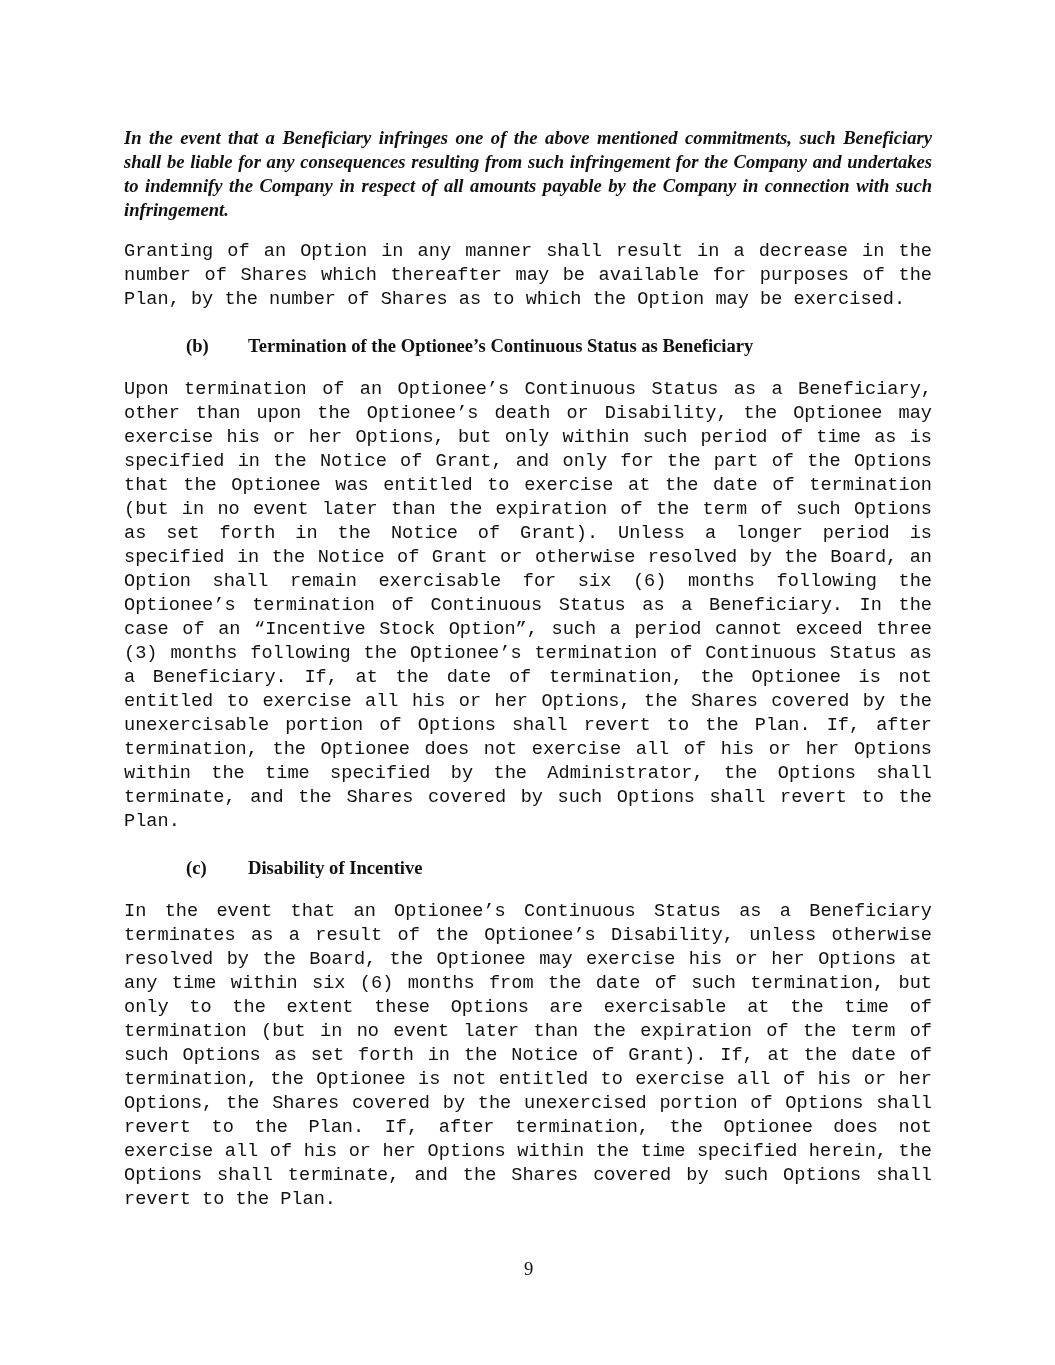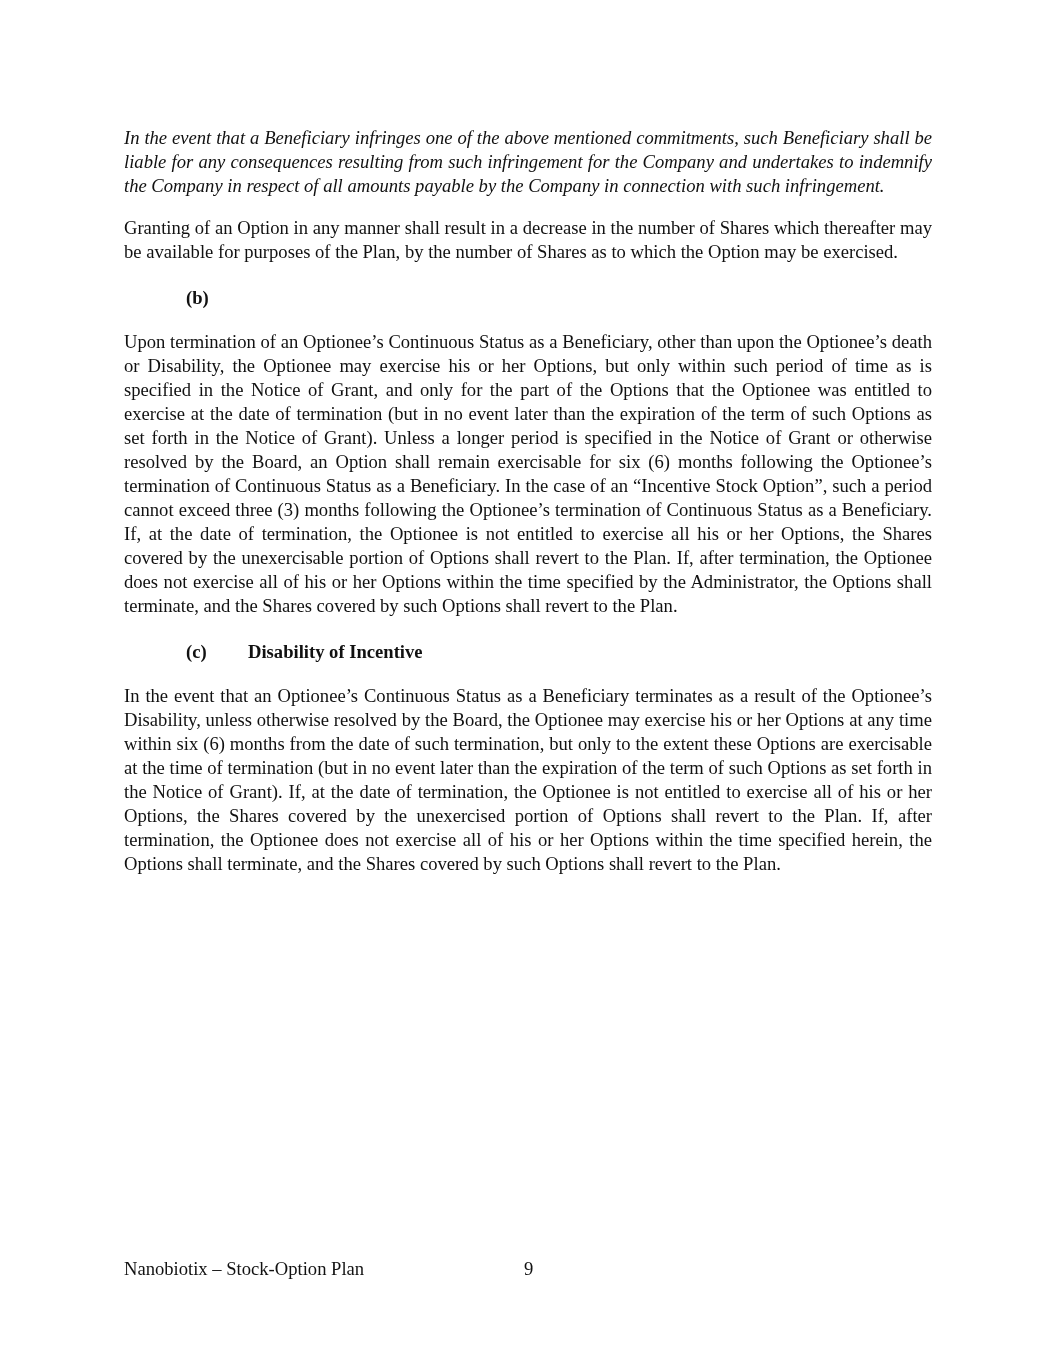--- a/index.html
+++ b/index.html
@@ -6,48 +6,48 @@
   body {
     width: 1055px; height: 1365px; position: relative; overflow: hidden;
     font-family: "Liberation Serif", "DejaVu Serif", serif;
     color: #111111;
   }
   .page {
     position: absolute; left: 124px; top: 126px; width: 808px;
     font-size: 18.6px; line-height: 24px;
   }
   p { margin: 0; text-align: justify; text-align-last: left; }
-  .p-italic { font-weight: normal; font-style: italic; margin-bottom: 18px; }
-  .p-normal { margin-bottom: 22px; }
+  .p-italic { font-weight: bold; font-style: italic; margin-bottom: 18px; }
+  .p-normal { margin-bottom: 22px; font-family: Liberation Mono, monospace; }
   .heading {
     font-weight: bold; margin: 0 0 20px 0; display: flex;
   }
   .heading .num { display: inline-block; width: 62px; margin-left: 62px; }
   .footer {
     position: absolute; left: 124px; top: 1257px; font-size: 18.6px; line-height: 24px;
     width: 500px;
   }
   .footer .title { display: inline-block; }
   .footer .pageno { position: absolute; left: 400px; top: 0; }
 </style>
 </head>
 <body>
 
 <div class="page">
   <p class="p-italic">In the event that a Beneficiary infringes one of the above mentioned commitments, such Beneficiary shall be liable for any consequences resulting from such infringement for the Company and undertakes to indemnify the Company in respect of all amounts payable by the Company in connection with such infringement.</p>
   <p class="p-normal">Granting of an Option in any manner shall result in a decrease in the number of Shares which thereafter may be available for purposes of the Plan, by the number of Shares as to which the Option may be exercised.</p>
 
   <div class="heading">
     <span class="num">(b)</span>
+    <span>Termination of the Optionee’s Continuous Status as Beneficiary</span>
   </div>
   <p class="p-normal">Upon termination of an Optionee’s Continuous Status as a Beneficiary, other than upon the Optionee’s death or Disability, the Optionee may exercise his or her Options, but only within such period of time as is specified in the Notice of Grant, and only for the part of the Options that the Optionee was entitled to exercise at the date of termination (but in no event later than the expiration of the term of such Options as set forth in the Notice of Grant).  Unless a longer period is specified in the Notice of Grant or otherwise resolved by the Board, an Option shall remain exercisable for six (6) months following the Optionee’s termination of Continuous Status as a Beneficiary.  In the case of an “Incentive Stock Option”, such a period cannot exceed three (3) months following the Optionee’s termination of Continuous Status as a Beneficiary.  If, at the date of termination, the Optionee is not entitled to exercise all his or her Options, the Shares covered by the unexercisable portion of Options shall revert to the Plan.  If, after termination, the Optionee does not exercise all of his or her Options within the time specified by the Administrator, the Options shall terminate, and the Shares covered by such Options shall revert to the Plan.</p>
 
   <div class="heading">
     <span class="num">(c)</span>
     <span>Disability of Incentive</span>
   </div>
   <p class="p-normal">In the event that an Optionee’s Continuous Status as a Beneficiary terminates as a result of the Optionee’s Disability, unless otherwise resolved by the Board, the Optionee may exercise his or her Options at any time within six (6) months from the date of such termination, but only to the extent these Options are exercisable at the time of termination (but in no event later than the expiration of the term of such Options as set forth in the Notice of Grant).  If, at the date of termination, the Optionee is not entitled to exercise all of his or her Options, the Shares covered by the unexercised portion of Options shall revert to the Plan.  If, after termination, the Optionee does not exercise all of his or her Options within the time specified herein, the Options shall terminate, and the Shares covered by such Options shall revert to the Plan.</p>
 </div>
 
 <div class="footer">
-  <span class="title">Nanobiotix – Stock-Option Plan</span>
   <span class="pageno">9</span>
 </div>
 
 </body></html>

